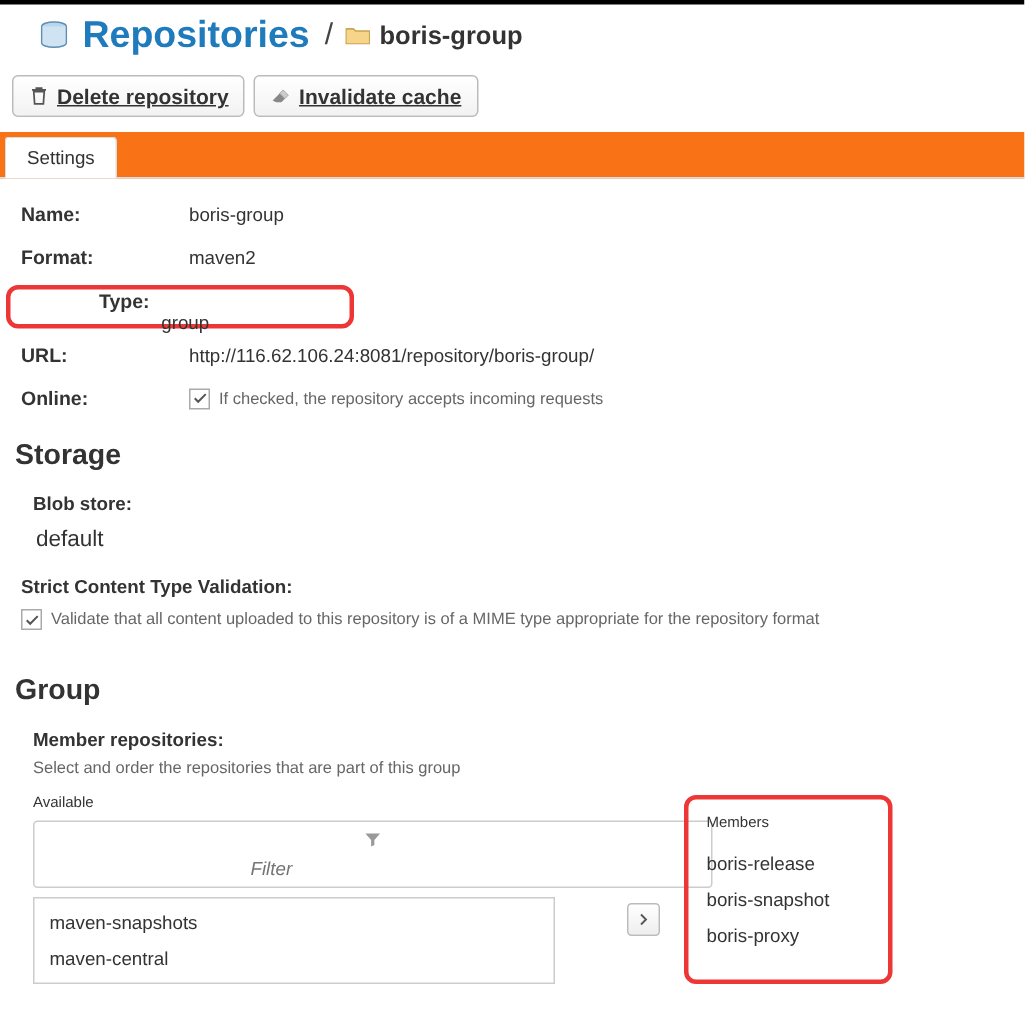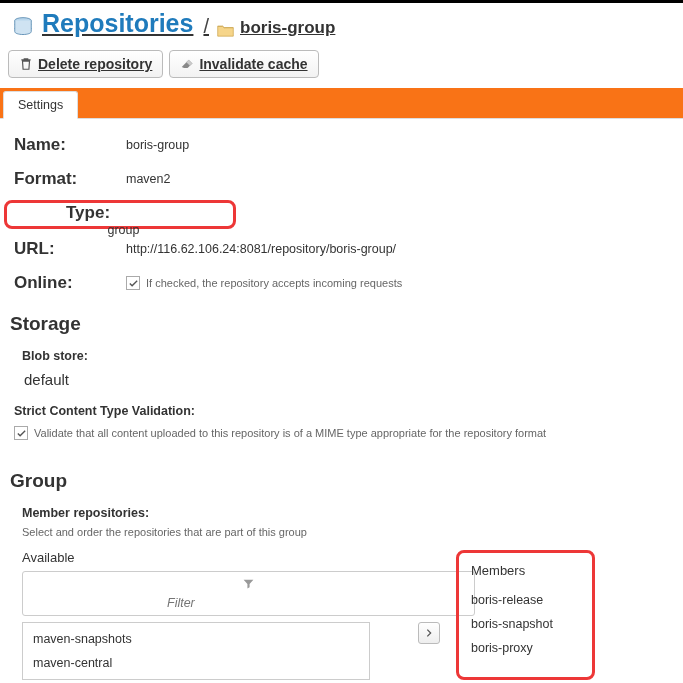--- a/index.html
+++ b/index.html
@@ -8,23 +8,22 @@
       font-size: 13px;
       color: #333;
       background: #fff;
       width: 683px;
       height: 683px;
       overflow: hidden;
     }
     .top-border { height: 3px; background: #000; }
     .header {
       display: flex;
-      align-items: flex-end;
-      padding: 6px 8px 8px 12px;
-      text-decoration: underline;
+      align-items: center;
+      padding: 6px 8px 8px 25px;
     }
     .db-icon {
       width: 22px;
       height: 22px;
       margin-right: 8px;
     }
     .page-title {
       font-size: 25px;
       font-weight: bold;
       color: #1f7bbc;
@@ -82,21 +81,21 @@
       margin-left:3px;
     }
     .content { padding: 16px 14px 0 14px; }
     .proprow {
       display: flex;
       margin-bottom: 14px;
       align-items: center;
     }
     .proplabel {
       width: 112px;
-      font-size: 17px;
+      font-size: 13px;
       font-weight: bold;
     }
     .propval { font-size: 12.5px; color: #333; }
     .highlight-row {
       border: 3px solid #ed3737;
       border-radius: 8px;
       margin-left: -10px;
       padding-left: 7px;
       width: 232px;
       height: 29px;
@@ -159,21 +158,21 @@
     .listbox-item {
       padding: 5px 10px;
       font-size: 12.5px;
       cursor: pointer;
     }
     .dual-col {
       display: flex;
       gap: 16px;
       margin-top: 4px;
     }
-    .colhead { font-size: 13px; margin-bottom: 0px; }
+    .colhead { font-size: 10px; margin-bottom: 0px; }
     .members-box {
       border: 3px solid #ed3737;
       border-radius: 8px;
       padding: 10px 12px 10px 12px;
       width: 139px;
     }
     .members-box .colhead { margin-bottom: 10px; }
     .members-item { font-size: 12.5px; padding: 5px 0; cursor: pointer; }
     .arrow-btn {
       width: 22px; height: 22px;

